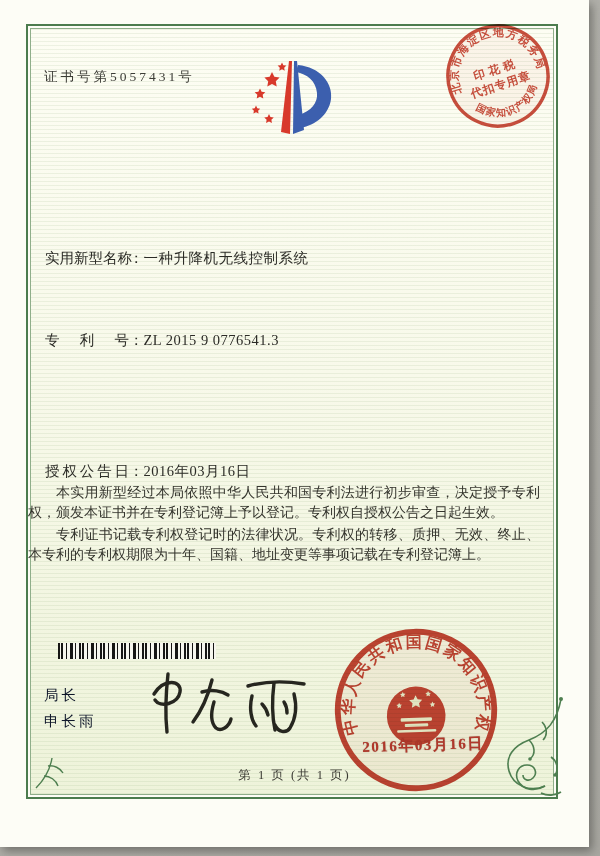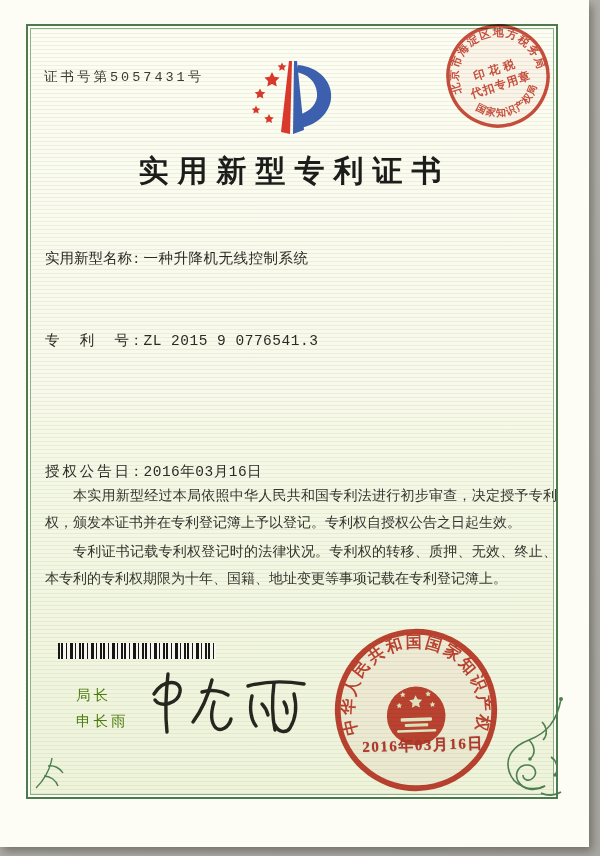--- a/index.html
+++ b/index.html
@@ -18,37 +18,37 @@
     position:absolute;left:26px;top:24px;width:528px;height:771px;
     border:2px solid #4c7c4e;z-index:1;
   }
   .frame-inner{
     position:absolute;left:2px;top:2px;right:2px;bottom:2px;
     border:1px solid #8fae8a;
     background:
       repeating-linear-gradient(180deg,rgba(140,170,120,.14) 0 1px,rgba(0,0,0,0) 1px 4px),
       linear-gradient(180deg,#fdfdf3 0%,#f8f9ea 45%,#eef3da 100%);
   }
-  .content{position:absolute;left:0;top:0;width:589px;height:847px;z-index:3;color:#232320;font-family:Liberation Mono, monospace;}
+  .content{position:absolute;left:0;top:0;width:589px;height:847px;z-index:3;color:#232320;}
   .abs{position:absolute;}
   .cert-no{left:44px;top:68px;font-size:13.5px;letter-spacing:3px;color:#3c3c36;}
   .title{left:0;top:151px;width:589px;text-align:center;font-size:30px;font-weight:bold;
          letter-spacing:9px;color:#1c1c1a;}
   .field{left:45px;font-size:14.5px;white-space:nowrap;color:#2b2b26;}
   .f-label{display:inline-block;width:84px;text-align:justify;text-align-last:justify;}
   .f-value{letter-spacing:.5px;}
-  .paras{left:45px;top:483px;width:512px;font-size:14px;line-height:27px;
+  .paras{left:28px;top:483px;width:512px;font-size:14px;line-height:20px;
          text-align:justify;color:#34342d;}
   .paras p{margin:0 0 2px 0;text-indent:2em;}
   .barcode{left:58px;top:643px;width:158px;height:16px;
     background:repeating-linear-gradient(90deg,
       #161614 0 2px,#f6f6ee 2px 3px,#161614 3px 5px,#f6f6ee 5px 8px,
       #161614 8px 9px,#f6f6ee 9px 12px,#161614 12px 15px,#f6f6ee 15px 17px,
       #161614 17px 18px,#f6f6ee 18px 21px);}
-  .signer{left:76px;font-size:14.5px;letter-spacing:3px;color:#4d7c0f;}
+  .signer{left:44px;font-size:14.5px;letter-spacing:3px;color:#0f172a;}
   .sig-svg{left:146px;top:668px;}
   .seal{z-index:5;mix-blend-mode:multiply;}
   .tax-seal{left:438px;top:16px;transform:rotate(-18deg);opacity:.92;}
   .office-seal{left:328px;top:622px;transform:rotate(-2deg);opacity:.95;}
   .issue-date{left:348px;top:736px;width:150px;text-align:center;z-index:6;
     font-size:15px;font-weight:bold;color:#b0372a;letter-spacing:1.5px;
     transform:rotate(-2deg);text-shadow:0 0 1px rgba(90,30,20,.5);}
   .footer{left:0;top:767px;width:589px;text-align:center;font-size:12.5px;
     letter-spacing:2px;color:#3a3a33;}
   .ornament-br{left:497px;top:697px;z-index:2;}
@@ -75,21 +75,20 @@
       </g>
       <g fill="#d8392b">
         <path transform="translate(38,11) scale(4.6)" d="M0,-1 L0.294,-0.405 L0.951,-0.309 L0.476,0.155 L0.588,0.809 L0,0.5 L-0.588,0.809 L-0.476,0.155 L-0.951,-0.309 L-0.294,-0.405 Z"></path>
         <path transform="translate(28,24) scale(8)" d="M0,-1 L0.294,-0.405 L0.951,-0.309 L0.476,0.155 L0.588,0.809 L0,0.5 L-0.588,0.809 L-0.476,0.155 L-0.951,-0.309 L-0.294,-0.405 Z"></path>
         <path transform="translate(16,38) scale(5.6)" d="M0,-1 L0.294,-0.405 L0.951,-0.309 L0.476,0.155 L0.588,0.809 L0,0.5 L-0.588,0.809 L-0.476,0.155 L-0.951,-0.309 L-0.294,-0.405 Z"></path>
         <path transform="translate(12,54) scale(4.4)" d="M0,-1 L0.294,-0.405 L0.951,-0.309 L0.476,0.155 L0.588,0.809 L0,0.5 L-0.588,0.809 L-0.476,0.155 L-0.951,-0.309 L-0.294,-0.405 Z"></path>
         <path transform="translate(25,63) scale(5)" d="M0,-1 L0.294,-0.405 L0.951,-0.309 L0.476,0.155 L0.588,0.809 L0,0.5 L-0.588,0.809 L-0.476,0.155 L-0.951,-0.309 L-0.294,-0.405 Z"></path>
       </g>
     </svg>
 
-    <div class="abs title">实用新型专利证书</div>
 
     <div class="abs field" style="top:249px">
       <span class="f-label">实用新型名称</span><span>：</span><span class="f-value">一种升降机无线控制系统</span>
     </div>
     <div class="abs field" style="top:331px">
       <span class="f-label">专利号</span><span>：</span><span class="f-value">ZL 2015 9 0776541.3</span>
     </div>
     <div class="abs field" style="top:462px">
       <span class="f-label">授权公告日</span><span>：</span><span class="f-value">2016年03月16日</span>
     </div>
@@ -113,20 +112,21 @@
         <path d="M68,34 C65,44 64,54 70,60 C75,64 83,59 85,51"></path>
         <path d="M102,18 C120,13 140,13 158,16"></path>
         <path d="M128,15 C126,31 126,48 129,62"></path>
         <path d="M106,28 C103,40 105,52 110,58"></path>
         <path d="M148,26 C151,38 150,50 144,60 C140,66 132,64 129,57"></path>
         <path d="M116,36 C119,39 121,43 122,47"></path>
         <path d="M138,34 C140,37 141,41 141,45"></path>
       </g>
     </svg>
 
+    <div class="abs footer">第 1 页 (共 1 页)</div>
   </div>
 
   <svg class="abs ornament-br" width="70" height="106" viewBox="0 0 70 106">
     <g fill="none" stroke="#4e7f50" stroke-width="1.6">
       <path d="M64,2 C60,24 50,36 32,43 C16,49 8,60 12,74 C16,88 32,96 48,89"></path>
       <path d="M48,89 C38,95 26,93 21,84 C17,76 22,68 30,68 C38,68 41,76 36,81 C32,85 26,83 26,78"></path>
       <path d="M32,43 C38,49 39,57 33,62"></path>
       <path d="M45,25 C50,30 51,38 46,43"></path>
       <path d="M54,60 C60,64 62,72 58,78"></path>
       <path d="M44,96 C50,99 58,99 64,95"></path>

